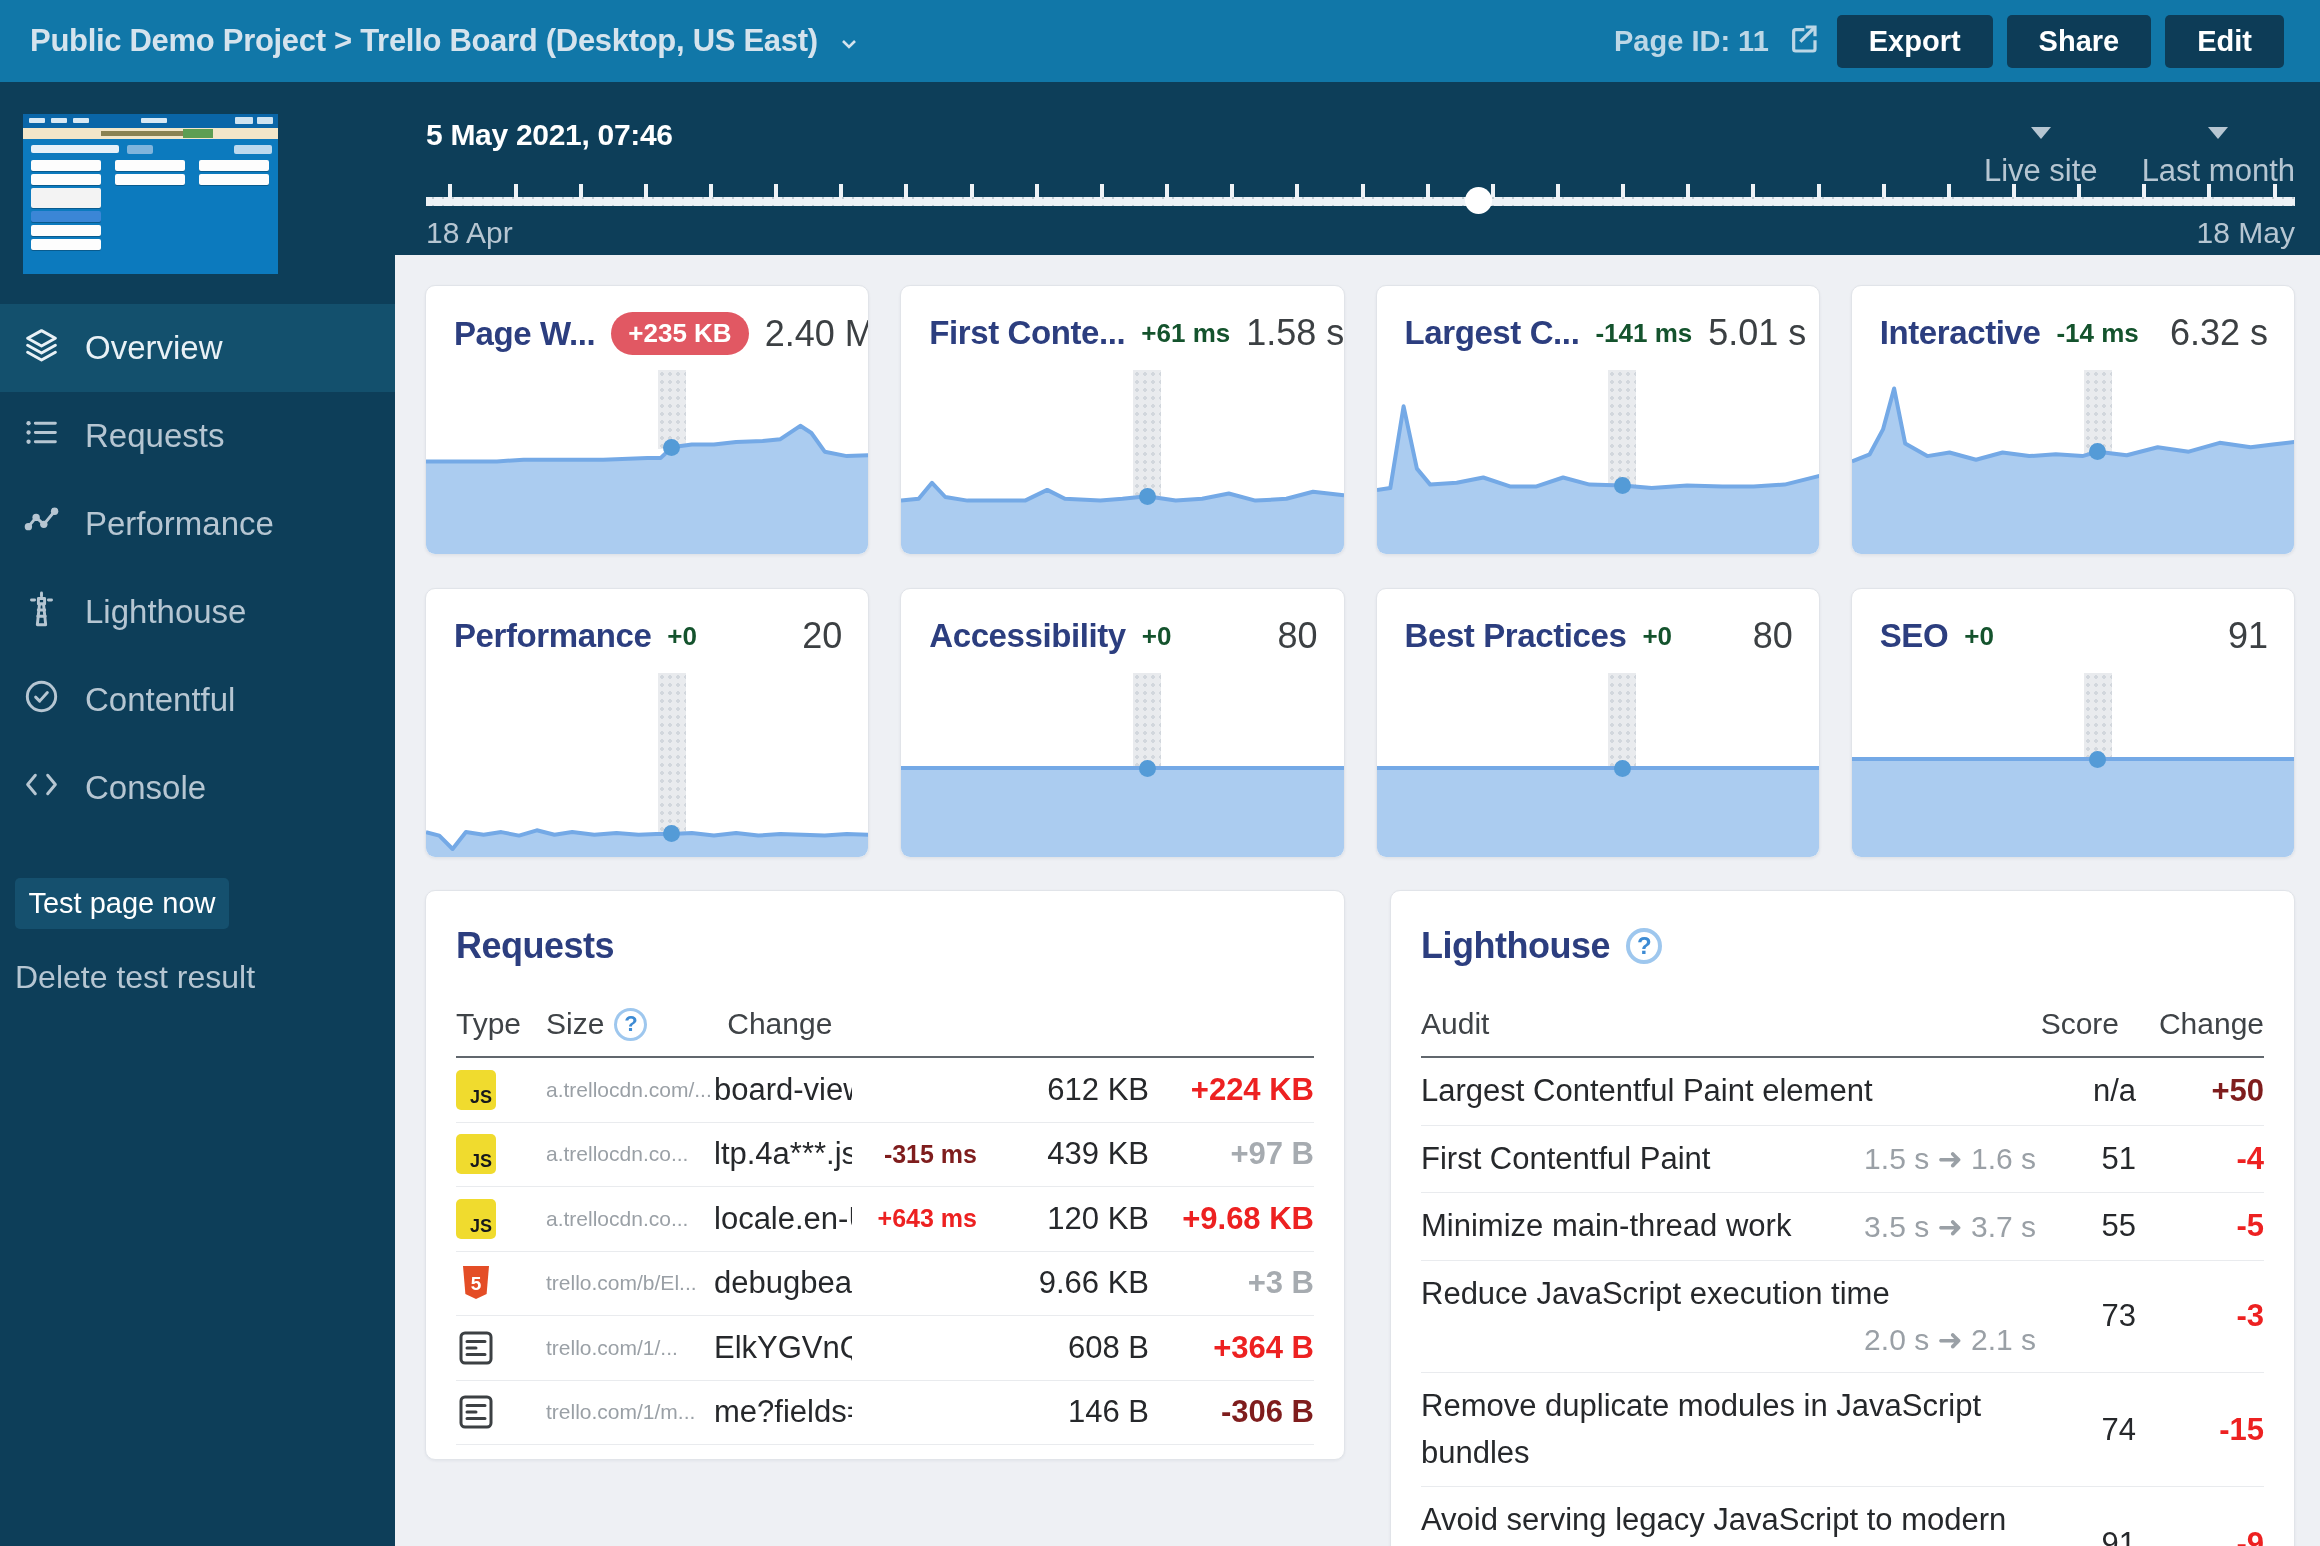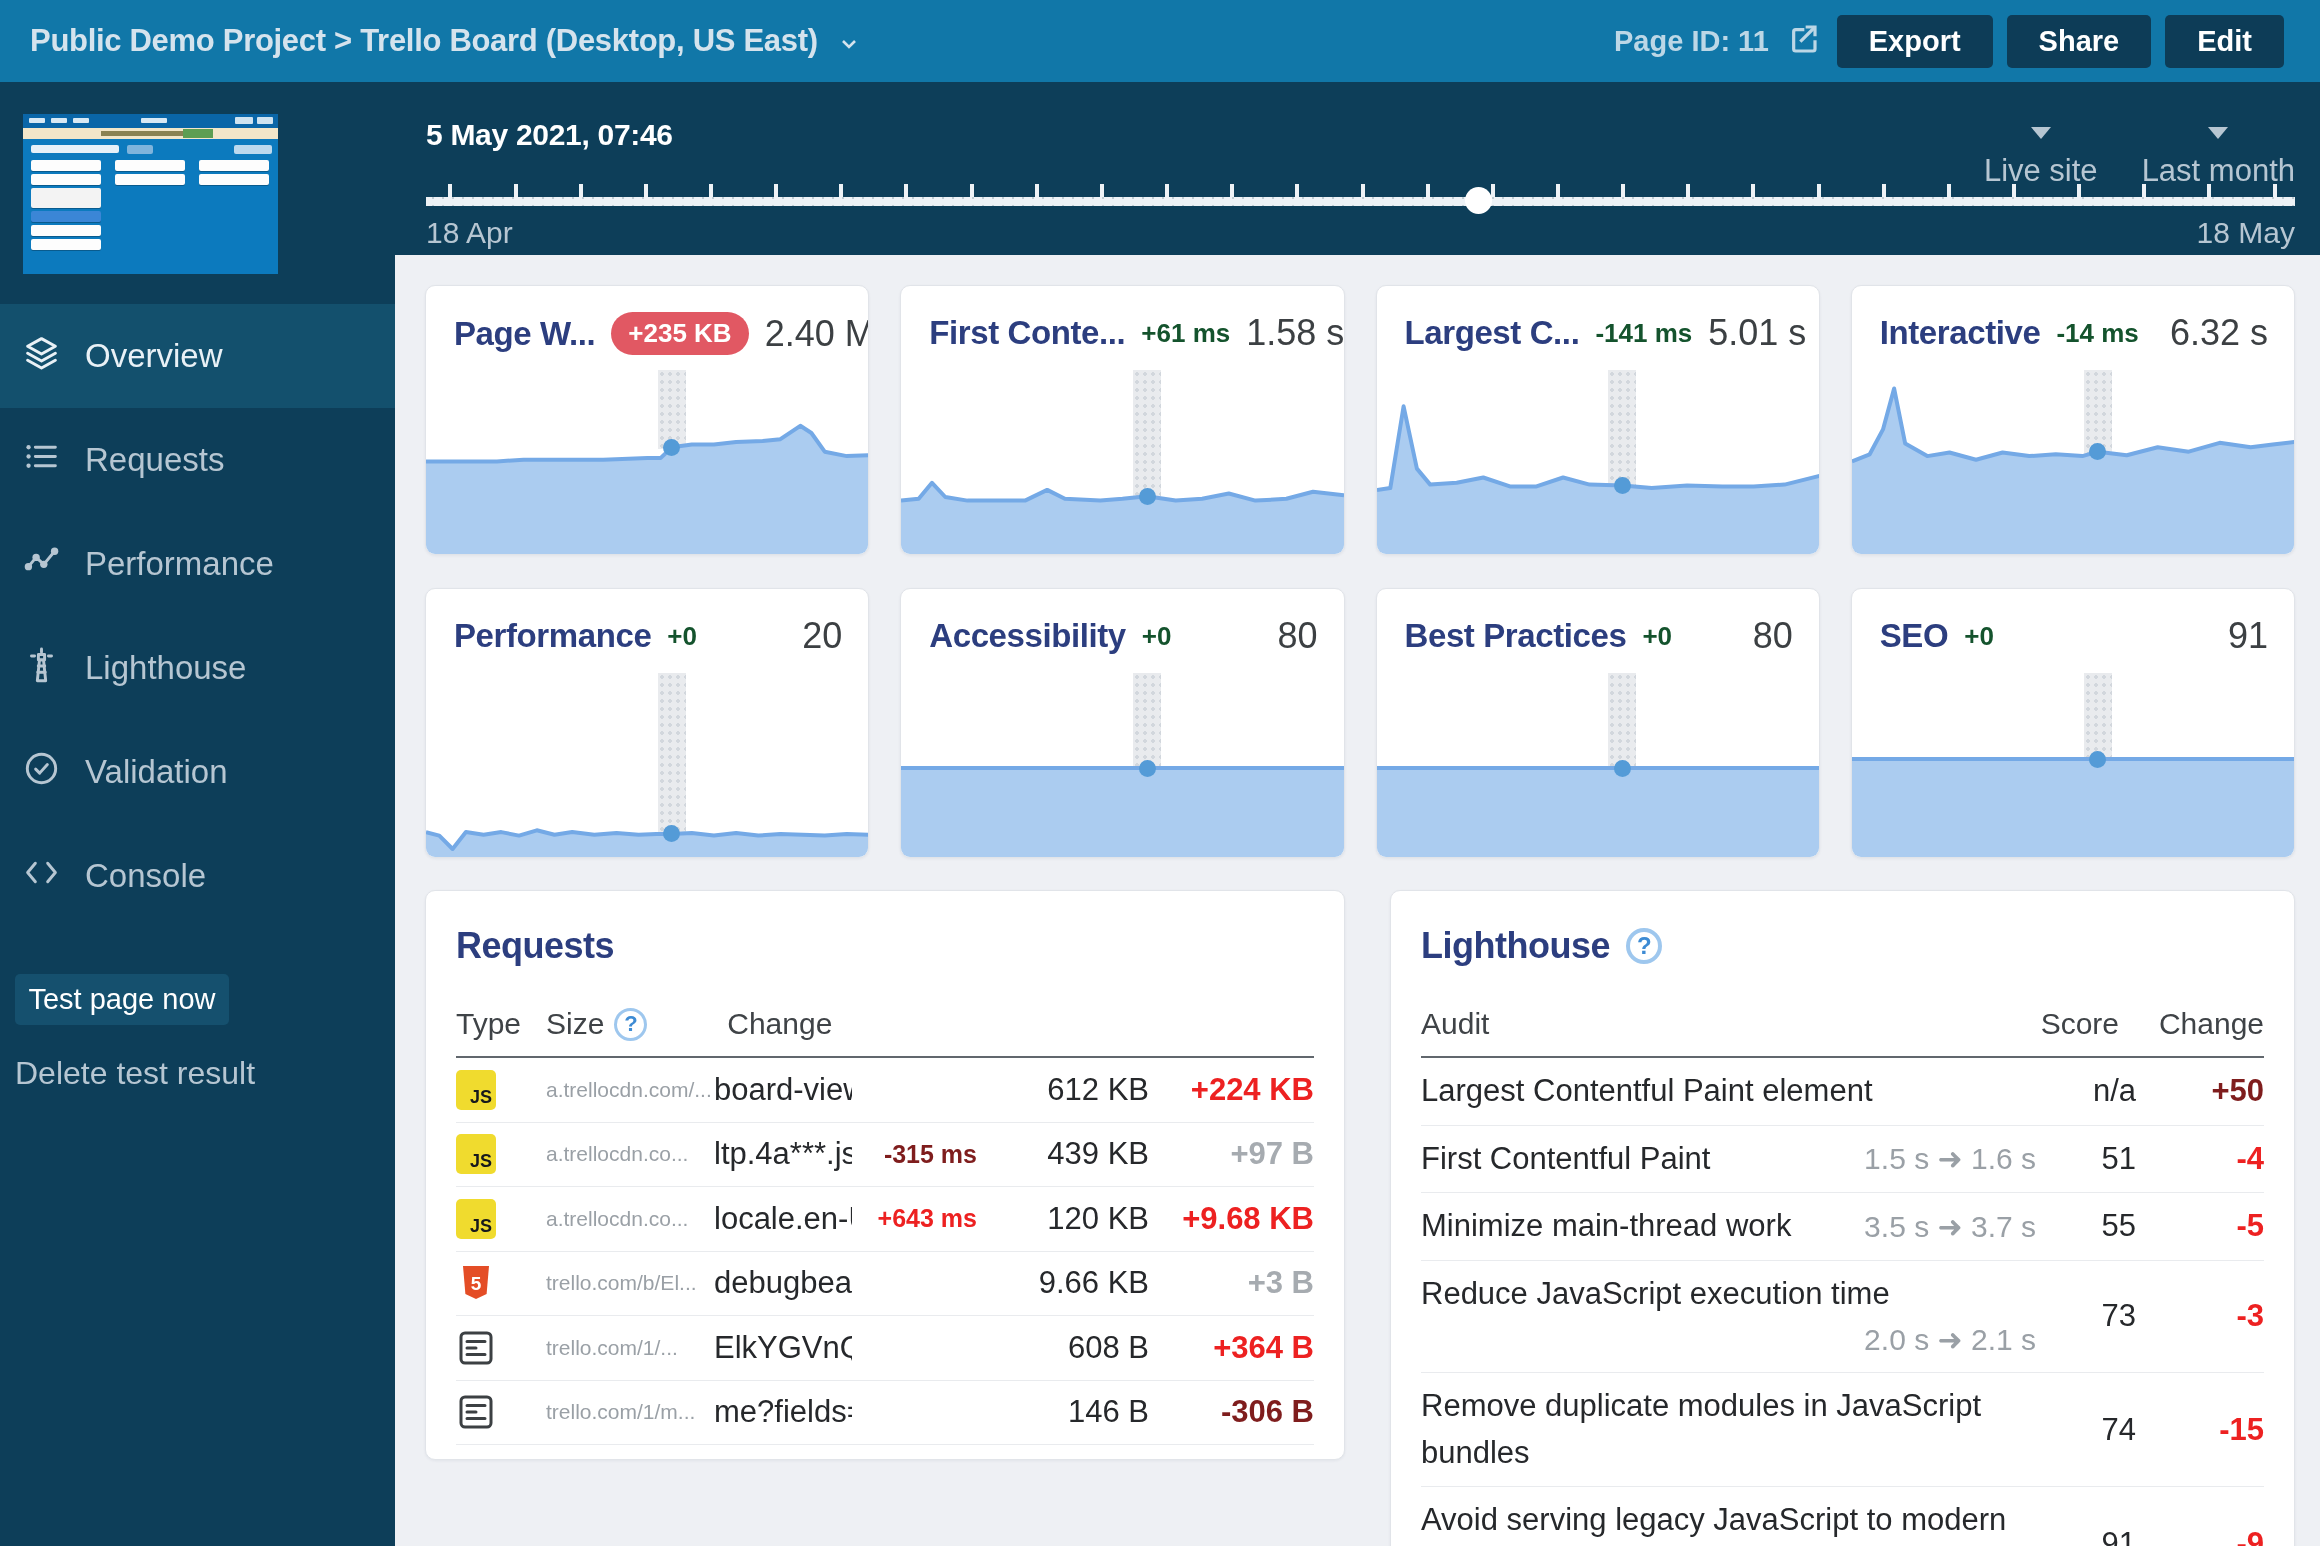--- a/index.html
+++ b/index.html
@@ -28,21 +28,21 @@
   .t-bannertxt { position:absolute; top:17px; left:78px; width:95px; height:5px; background:#8a8253; }
   .t-green { position:absolute; top:15px; left:160px; width:30px; height:9px; background:#5d9e52; }
   .t-title { position:absolute; top:31px; left:8px; width:88px; height:8px; background:#e6f1f8; border-radius:2px; }
   .t-btn { position:absolute; top:31px; width:26px; height:9px; background:#7fb4dc; border-radius:2px; }
   .t-col { position:absolute; top:46px; width:70px; }
   .t-card { background:#fdfdfd; border-radius:2px; height:11px; margin-bottom:3px; box-shadow:0 1px 0 rgba(0,0,0,.25); }
   .t-card.tall { height:20px; background:#f3f3f3; }
   .t-card.sel { background:#3b86d6; }
 
   .nav { margin-top:30px; }
-  .nav-item { height:104px; display:flex; align-items:center; padding-left:23px; gap:25px; color:#b6c6d2; font-size:33px; cursor:pointer; }
+  .nav-item { height:88px; display:flex; align-items:center; padding-left:23px; gap:25px; color:#b6c6d2; font-size:33px; cursor:pointer; }
   .nav-item.active { background:#13506d; color:#e9f1f6; }
   .nav-item svg { width:37px; height:37px; stroke:currentColor; fill:none; stroke-width:1.9; stroke-linecap:round; stroke-linejoin:round; flex:none; }
   .test-btn { display:block; margin:46px 0 0 15px; width:214px; height:51px; background:#15506e; color:#fff; font-family:inherit; font-size:29px; border:none; border-radius:5px; cursor:pointer; }
   .delete-link { margin:30px 0 0 15px; color:#b6c6d2; font-size:32px; cursor:pointer; }
 
   
   .timeline { position:relative; height:173px; background:#0d3e59; flex:none; }
   .tl-date { position:absolute; left:31px; top:36px; color:#fff; font-weight:bold; font-size:30px; letter-spacing:-.3px; }
   .tl-controls { position:absolute; right:25px; top:42px; display:flex; gap:44px; }
   .tl-dd { display:flex; align-items:center; gap:14px; color:#b6c6d2; font-size:31px; cursor:pointer;flex-direction:column; }
@@ -206,21 +206,21 @@
               <path d="M12 2v2M7.5 6.5H5.5M18.5 6.5h-2M9.9 13h4.2M9.6 17h4.8"></path>
             </svg></span>
     <span class="nav-label">Lighthouse</span>
   </div>
 
   <div class="nav-item">
     <span class="nav-icon"><svg viewBox="0 0 24 24">
               <circle cx="12" cy="12" r="9.2"></circle>
               <path d="m8.2 12.4 2.6 2.6 5-5.6"></path>
             </svg></span>
-    <span class="nav-label">Validation</span>
+    <span class="nav-label">Contentful</span>
   </div>
 
   <div class="nav-item">
     <span class="nav-icon"><svg viewBox="0 0 24 24">
               <path d="M8 6 3 12l5 6"></path>
               <path d="m16 6 5 6-5 6"></path>
             </svg></span>
     <span class="nav-label">Console</span>
   </div>
 </nav>

